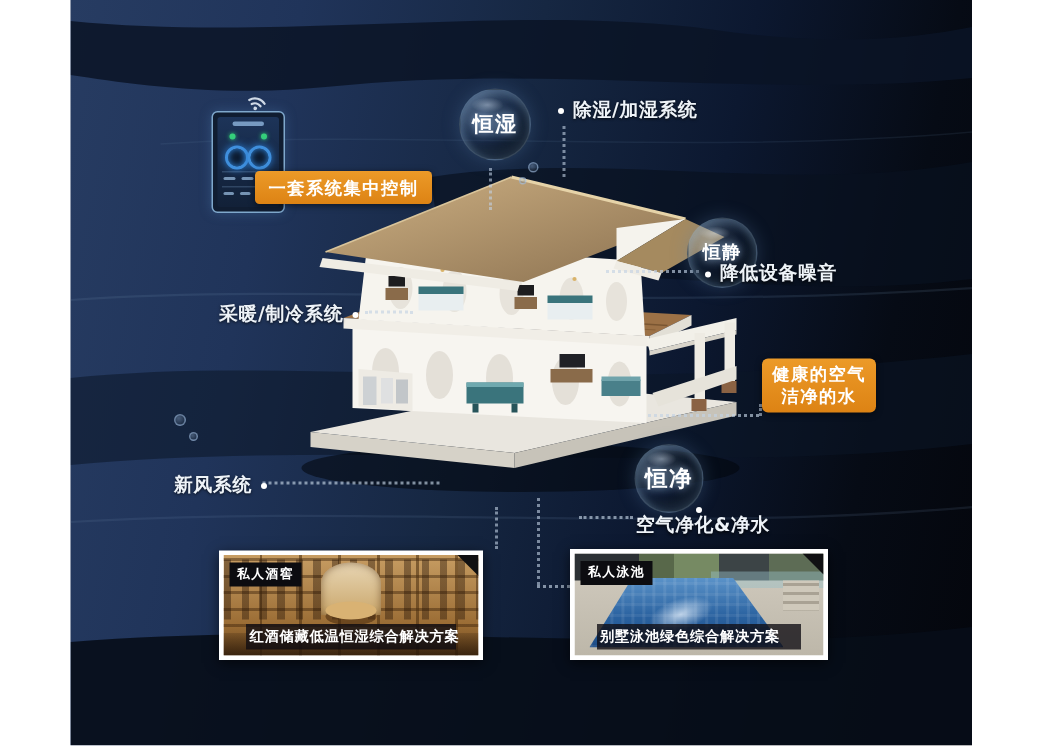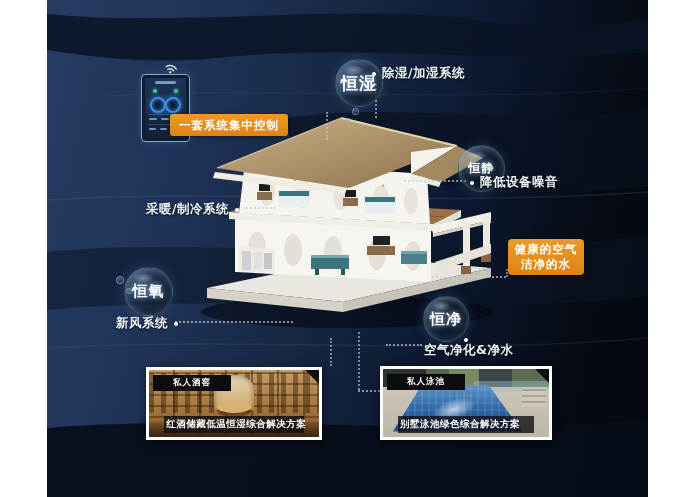--- a/index.html
+++ b/index.html
@@ -11,21 +11,21 @@
 
   
   .bubble{position:absolute;border-radius:50%;display:flex;align-items:center;justify-content:center;
     color:#fff;font-weight:700;letter-spacing:1px;z-index:30;
     background:radial-gradient(circle at 32% 28%, rgba(150,180,215,.30), rgba(40,60,85,.18) 45%, rgba(4,9,17,.88) 78%);
     border:1px solid rgba(160,195,230,.32);
     box-shadow:inset -2px -3px 8px rgba(110,150,190,.28), inset 2px 3px 6px rgba(170,205,240,.30), 0 0 12px rgba(90,130,175,.30);
     text-shadow:0 0 6px rgba(180,215,250,.8);}
   .bubble::after{content:"";position:absolute;left:16%;top:10%;width:46%;height:22%;border-radius:50%;
     background:radial-gradient(ellipse at center, rgba(225,240,255,.40), rgba(225,240,255,0) 70%);}
-  .b-shi{left:288px;top:59px;width:46px;height:46px;font-size:17px;}
+  .b-shi{left:259px;top:59px;width:46px;height:46px;font-size:14px;}
   .b-jing{left:411px;top:145px;width:45px;height:45px;font-size:12px;}
   .b-wen{left:120px;top:161px;width:47px;height:47px;font-size:15px;}
   .b-yang{left:77px;top:267px;width:47px;height:47px;font-size:15px;}
   .b-jin{left:376px;top:296px;width:44px;height:44px;font-size:15px;}
   .minibubble{position:absolute;border-radius:50%;border:1px solid rgba(170,200,235,.5);
     background:radial-gradient(circle at 35% 30%, rgba(170,200,235,.35), rgba(10,20,35,.2));z-index:29;}
 
   
   .callout{position:absolute;display:inline-flex;align-items:center;color:#eef3f8;font-weight:600;
     font-size:12.5px;letter-spacing:.5px;white-space:nowrap;z-index:32;text-shadow:0 1px 2px rgba(0,0,0,.7);}
@@ -62,21 +62,21 @@
 
   
   .house{position:absolute;left:148px;top:96px;width:300px;height:245px;z-index:10;}
 
   
   .card{position:absolute;background:#ffffff;padding:3px;box-shadow:0 2px 8px rgba(0,0,0,.6);z-index:40;}
   .card .ph{position:relative;width:100%;height:100%;overflow:hidden;}
   .card-wine{left:99px;top:367px;width:170px;height:67px;}
   .card-pool{left:333px;top:366px;width:166px;height:68px;}
   .tagchip{position:absolute;left:4px;top:5px;background:#0c0c10;color:#fff;font-size:8.5px;font-weight:700;
-    padding:2px 20px;letter-spacing:1px;z-index:5;}
+    padding:2px 5px;letter-spacing:1px;z-index:5;}
   .caption{position:absolute;left:9%;right:9%;bottom:4px;background:rgba(14,12,18,.78);color:#fff;
     font-size:9.5px;font-weight:700;padding:2px 2px;letter-spacing:.5px;z-index:5;white-space:nowrap;}
   .ribbon{position:absolute;right:0;top:0;width:0;height:0;z-index:6;
     border-left:14px solid transparent;border-top:14px solid #101012;}
 
   
   .wine-bg{position:absolute;inset:0;background:linear-gradient(#c79d63,#9a6c34 70%,#6e4a20);}
   .wine-cols{position:absolute;inset:0;background:repeating-linear-gradient(90deg,rgba(72,44,14,0) 0 24px,rgba(72,44,14,.55) 24px 26px);}
   .wine-shelves{position:absolute;left:0;right:0;top:0;height:72%;
     background:repeating-linear-gradient(0deg,rgba(60,34,10,.45) 0 2px,rgba(0,0,0,0) 2px 11px);}
@@ -222,21 +222,20 @@
   </svg>
 
   <div class="otag control">一套系统集中控制</div>
   <div class="otag benefit">
     <span>健康的空气</span>
     <span>洁净的水</span>
   </div>
 
   <div class="bubble b-shi">恒湿</div>
   <div class="bubble b-jing">恒静</div>
-  <div class="bubble b-yang">恒氧</div>
   <div class="bubble b-jin">恒净</div>
   <div class="minibubble" style="left:69px;top:276px;width:6px;height:6px;"></div>
   <div class="minibubble" style="left:79px;top:288px;width:4px;height:4px;"></div>
   <div class="minibubble" style="left:305px;top:108px;width:5px;height:5px;"></div>
   <div class="minibubble" style="left:299px;top:118px;width:3px;height:3px;"></div>
 
   <div class="callout c2">
     <span class="bdot l"></span>
     <span>降低设备噪音</span>
   </div>

